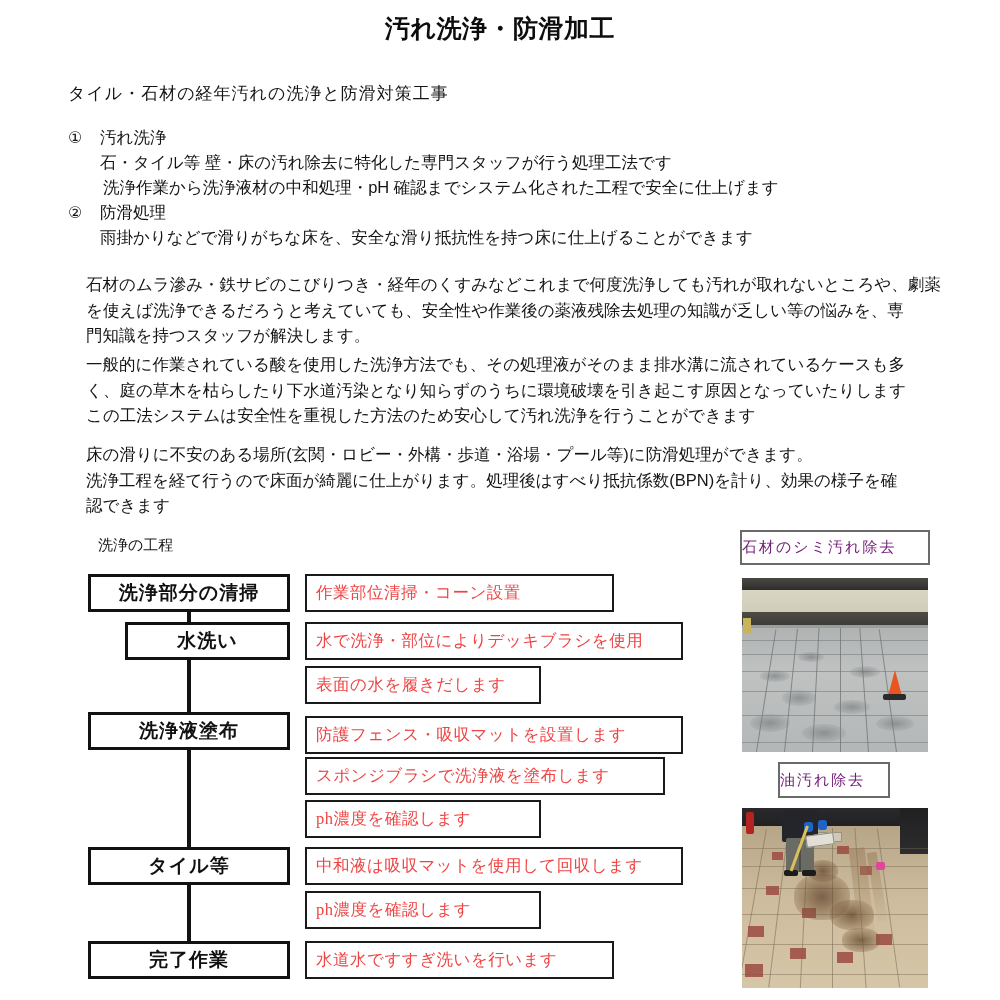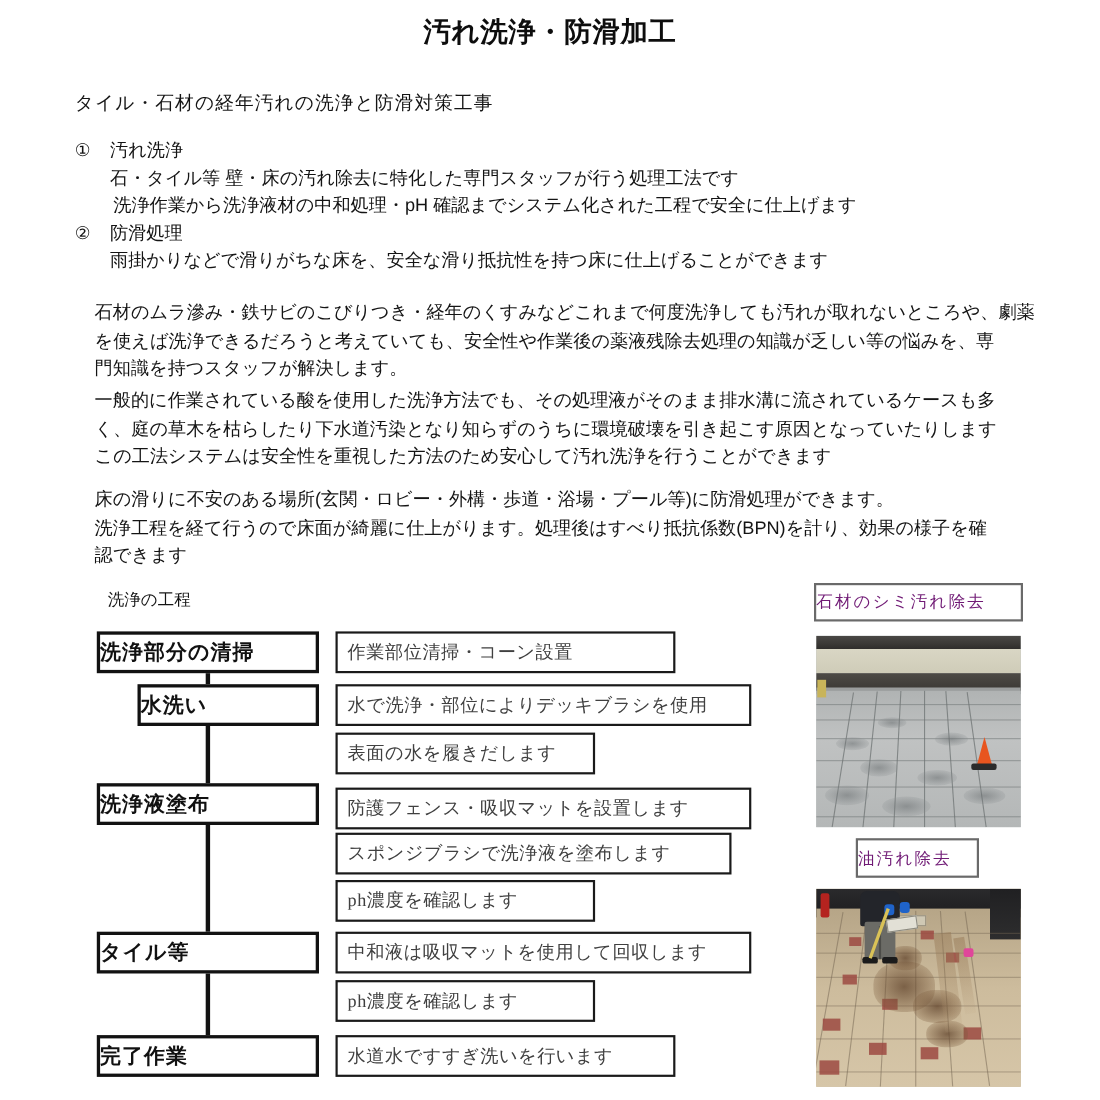--- a/index.html
+++ b/index.html
@@ -85,30 +85,31 @@
 
   .flow-stage {
     position: absolute;
     border: 3.5px solid #121212;
     background: #ffffff;
     font-size: 19px;
     font-weight: bold;
     color: #111111;
     display: flex;
     align-items: center;
+    justify-content: center;
     box-sizing: border-box;
     letter-spacing: 1px;
   }
 
   .flow-desc {
     position: absolute;
     border: 2px solid #1a1a1a;
     background: #ffffff;
     font-size: 16.5px;
-    color: #404040;
+    color: #ef4444;
     display: flex;
     align-items: center;
     box-sizing: border-box;
     padding-left: 9px;
     letter-spacing: 0.5px;
     font-family: "Liberation Serif", "DejaVu Serif", serif;
   }
 
   .flow-connector {
     position: absolute;

